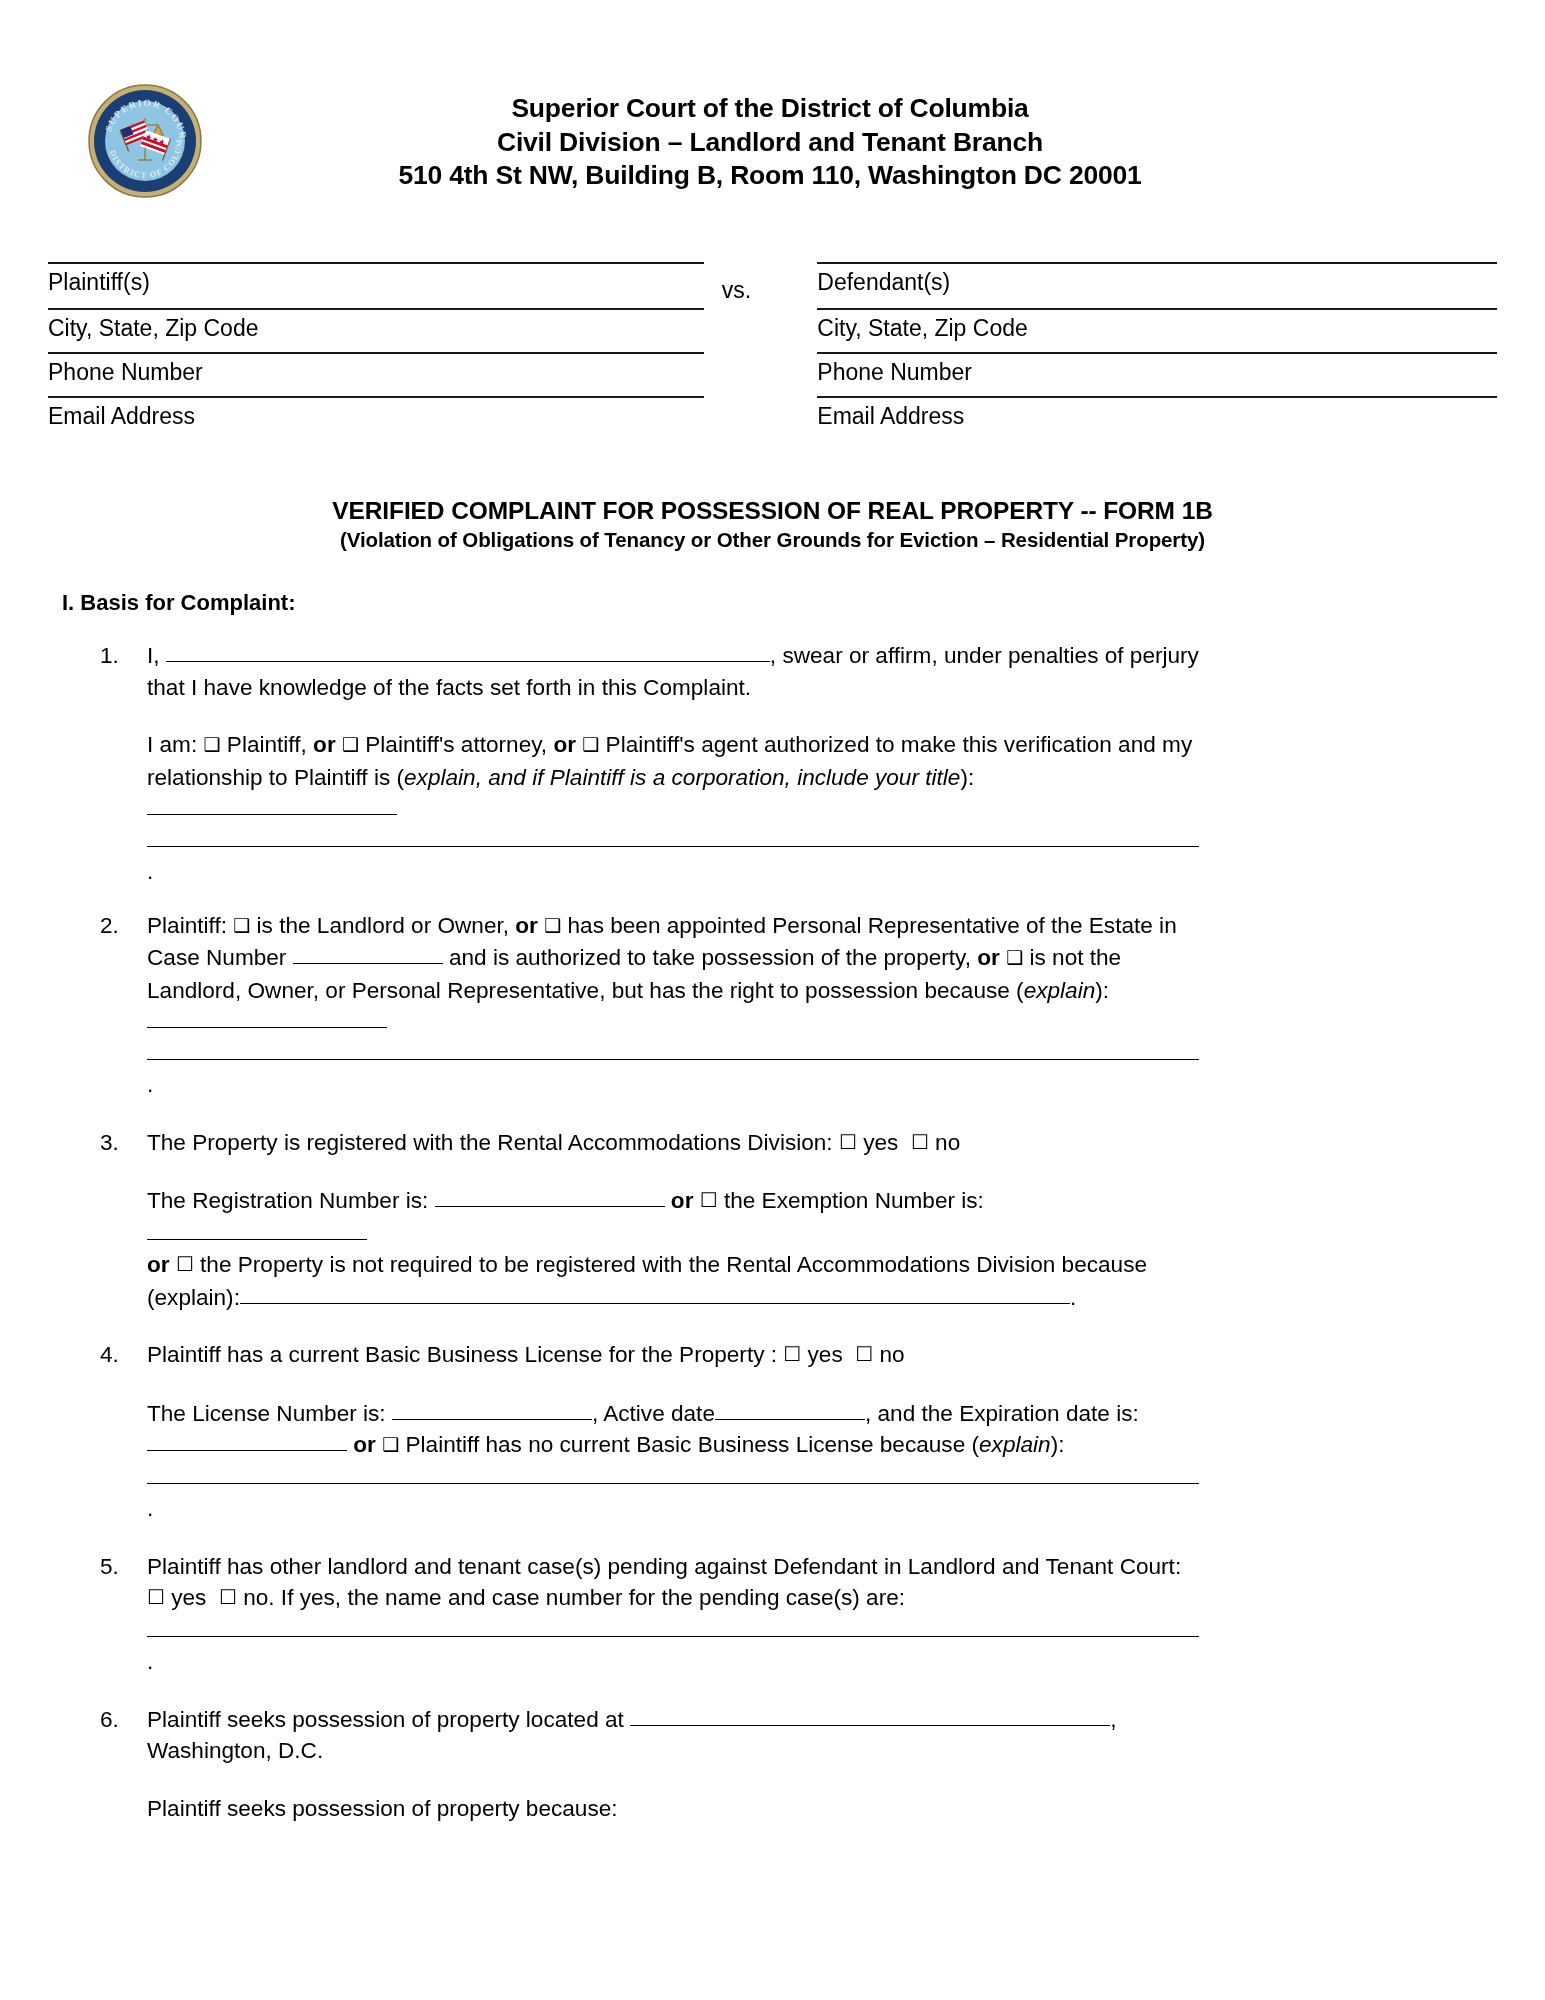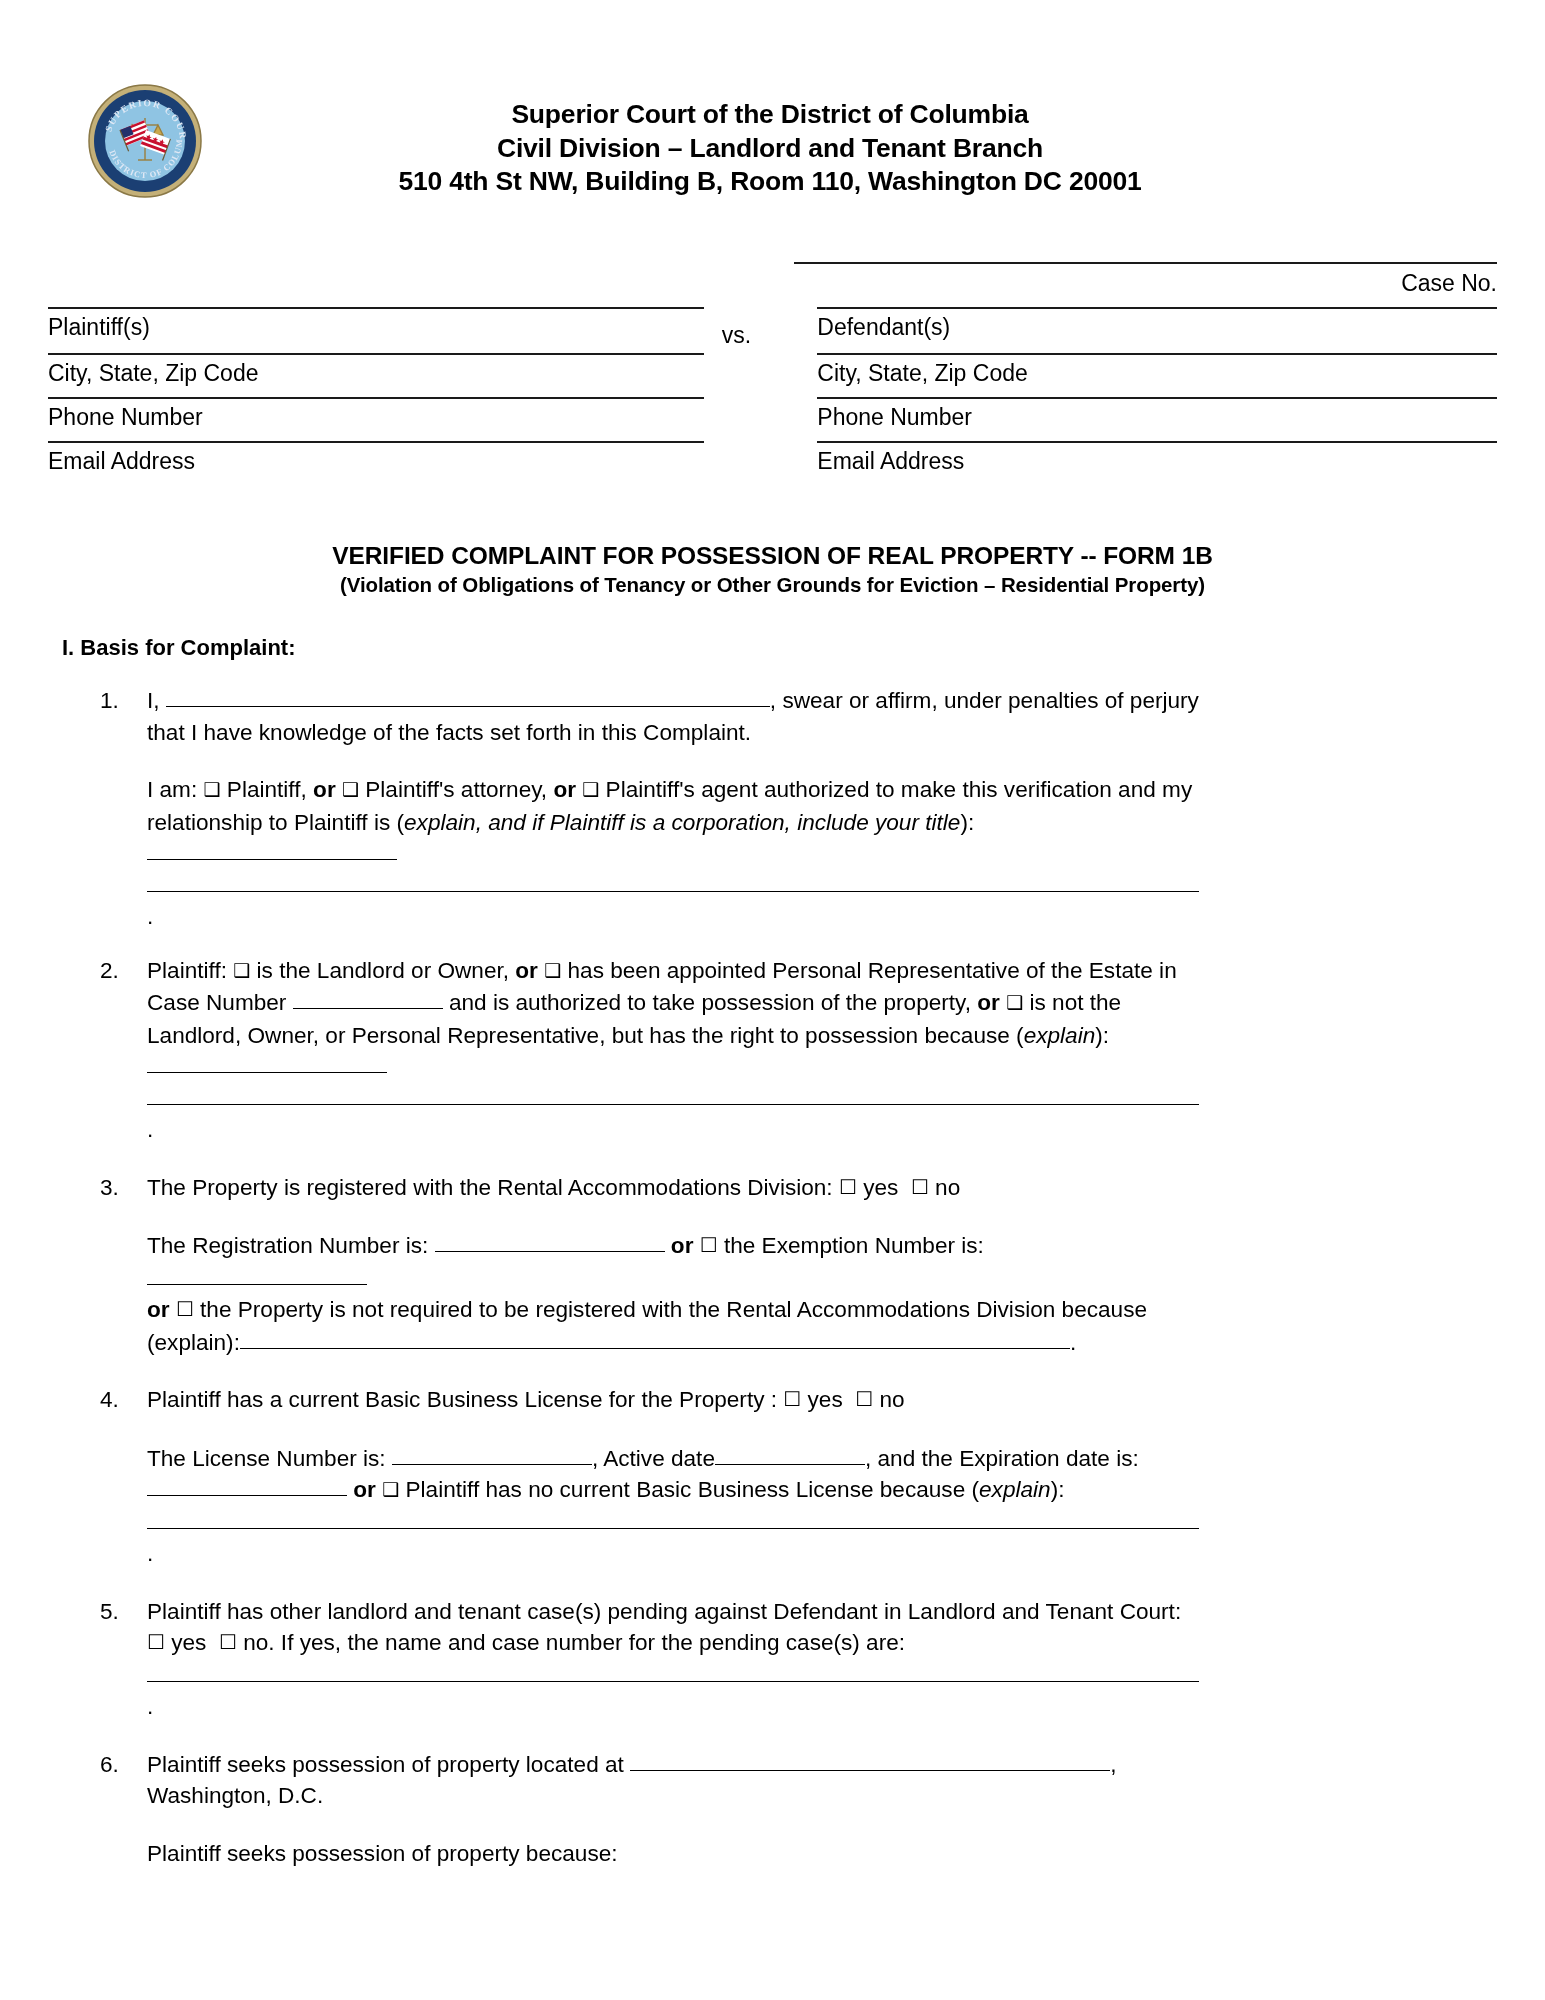--- a/index.html
+++ b/index.html
@@ -32,21 +32,21 @@
   .seal {
     position: absolute;
     left: 88px;
     top: 12px;
     width: 114px;
     height: 114px;
   }
   .header-text {
     position: absolute;
     left: 240px;
-    top: 26px;
+    top: 20px;
     width: 1060px;
     text-align: center;
     font-weight: bold;
     font-size: 26.5px;
     line-height: 33.5px;
     letter-spacing: -0.2px;
   }
   .header-text div { white-space: nowrap; }
 
   
@@ -241,26 +241,20 @@
     </div>
     <div class="header-text">
       <div>Superior Court of the District of Columbia</div>
       <div>Civil Division – Landlord and Tenant Branch</div>
       <div>510 4th St NW, Building B, Room 110, Washington DC 20001</div>
     </div>
   </div>
 
   <div class="caption">
 
-    <div class="caseno-row">
-      <div class="caseno-block">
-        <div class="rule"></div>
-        <div class="caseno-label">Case No.</div>
-      </div>
-    </div>
 
     <div class="cap-row">
       <div class="cap-left">
         <div class="rule"></div>
         <div class="cap-label">Plaintiff(s)</div>
       </div>
       <div class="cap-vs">vs.</div>
       <div class="cap-right">
         <div class="rule"></div>
         <div class="cap-label">Defendant(s)</div>

